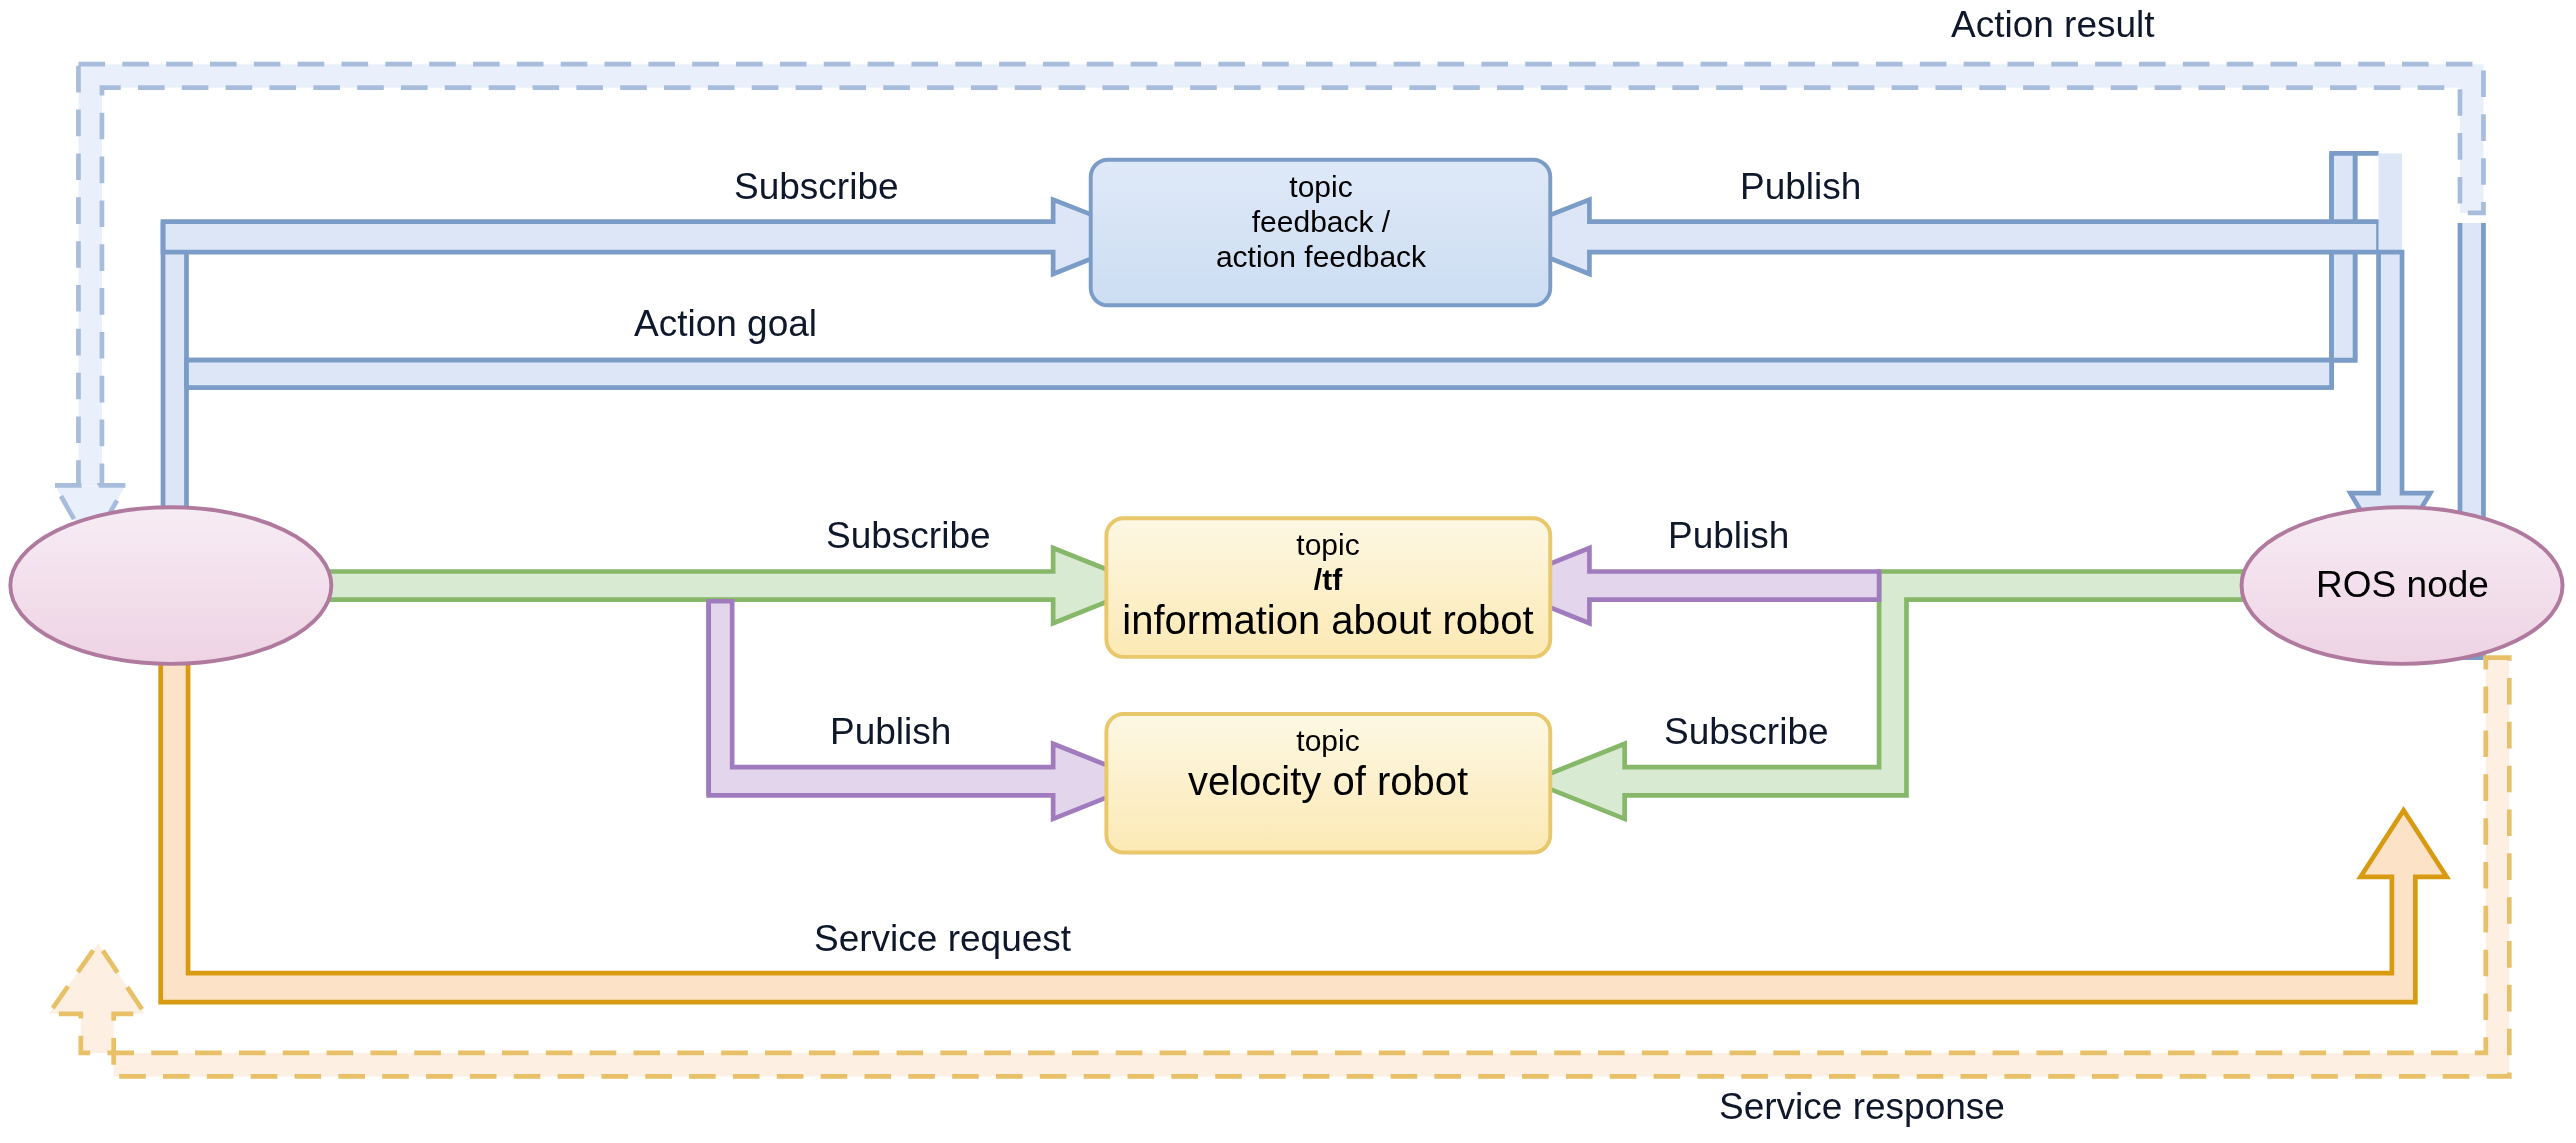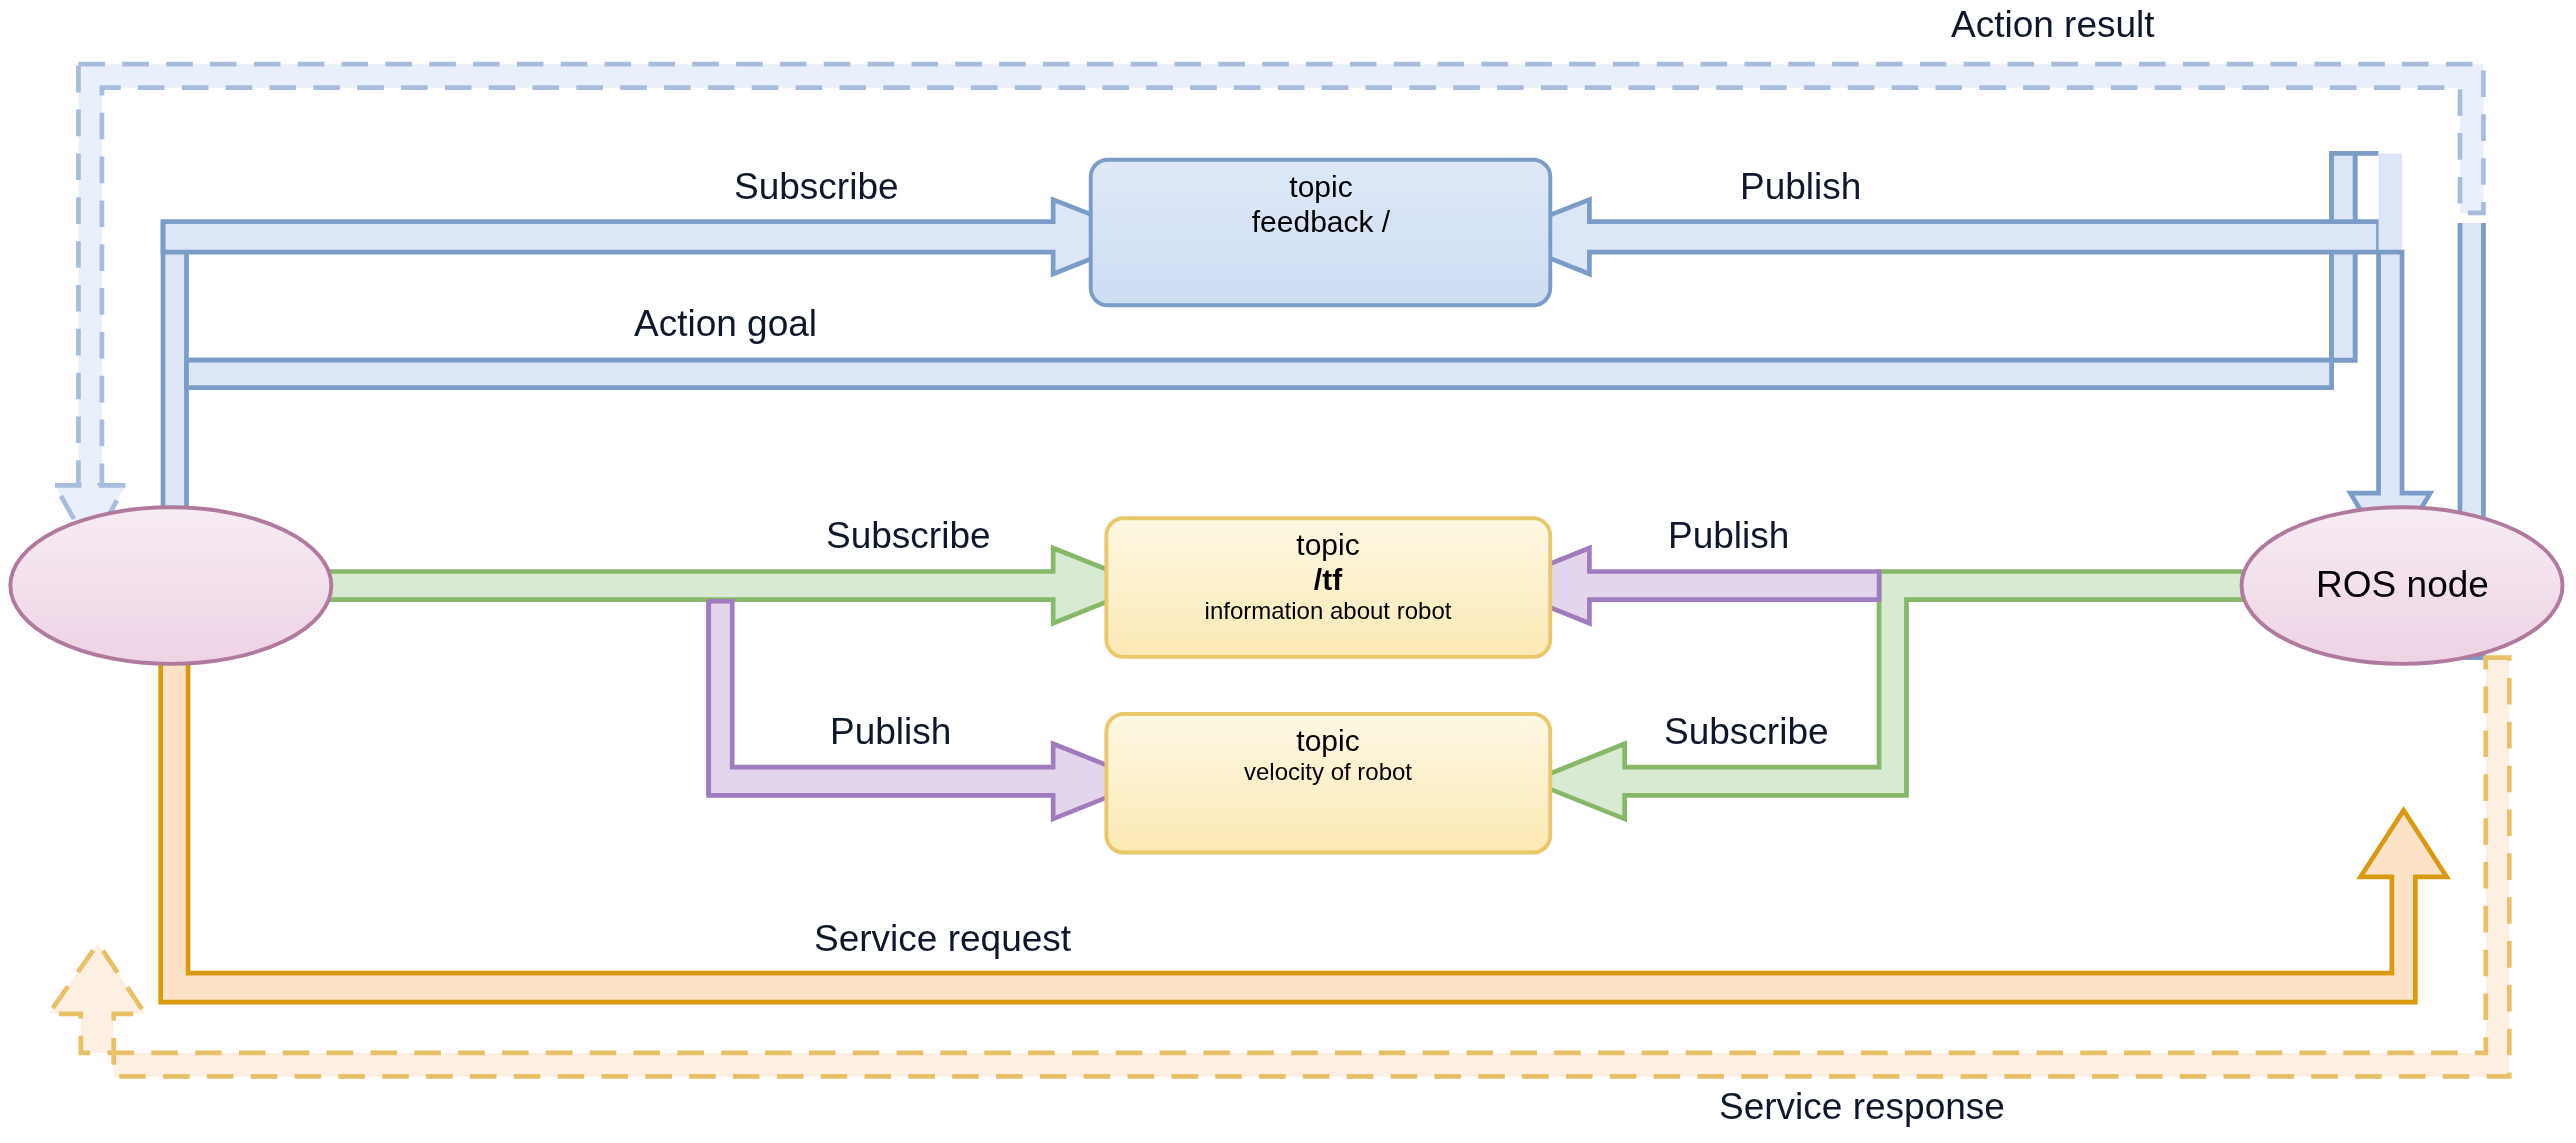--- a/index.html
+++ b/index.html
@@ -4,21 +4,21 @@
 <style>
   html,body{margin:0;padding:0;background:#ffffff;}
   body{width:2576px;height:1143px;overflow:hidden;font-family:"Liberation Sans",sans-serif;}
   #stage{position:relative;width:2576px;height:1143px;background:#fff;}
   svg#diagram{position:absolute;left:0;top:0;width:2576px;height:1143px;display:block;}
   .lbl{position:absolute;color:#0f172a;font-family:"Liberation Sans",sans-serif;white-space:nowrap;line-height:1.0;}
   .lbl-big{font-size:37px;}
   .box-text{position:absolute;text-align:center;color:#000;font-family:"Liberation Sans",sans-serif;line-height:1.17;}
   .box-text .t1{font-size:30px;display:block;}
   .box-text .t2{font-size:30px;display:block;font-weight:bold;}
-  .box-text .t3{font-size:24px;display:block;}
+  .box-text .t3{font-size:40px;display:block;}
   .node-text{position:absolute;text-align:center;color:#000;font-size:37px;font-family:"Liberation Sans",sans-serif;}
 </style>
 </head>
 <body>
 
 <div id="stage">
 
   <svg id="diagram" viewBox="0 0 3290 1460">
     <defs>
       <linearGradient id="gradNode" x1="0" y1="0" x2="0" y2="1">
@@ -102,20 +102,21 @@
   </svg>
 
 
   <div class="node-text" style="left:2242px;top:564px;width:321px;">
     <span>ROS node</span>
   </div>
 
   <div class="box-text" style="left:1091px;top:169px;width:460px;">
     <span class="t1">topic</span>
     <span class="t1">feedback /</span>
+    <span class="t1">action feedback</span>
   </div>
 
   <div class="box-text" style="left:1106px;top:527px;width:444px;">
     <span class="t1">topic</span>
     <span class="t2">/tf</span>
     <span class="t3">information about robot</span>
   </div>
 
   <div class="box-text" style="left:1106px;top:723px;width:444px;">
     <span class="t1">topic</span>

